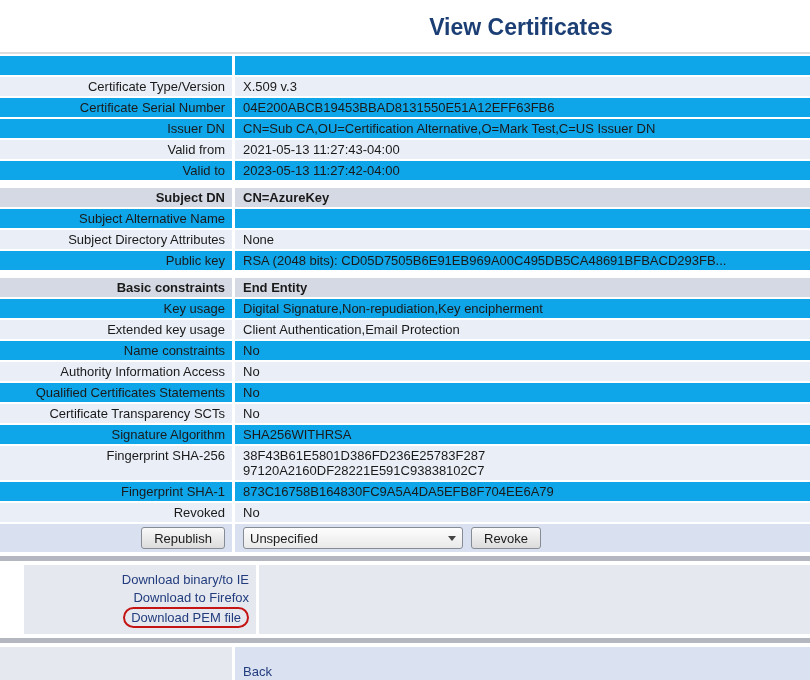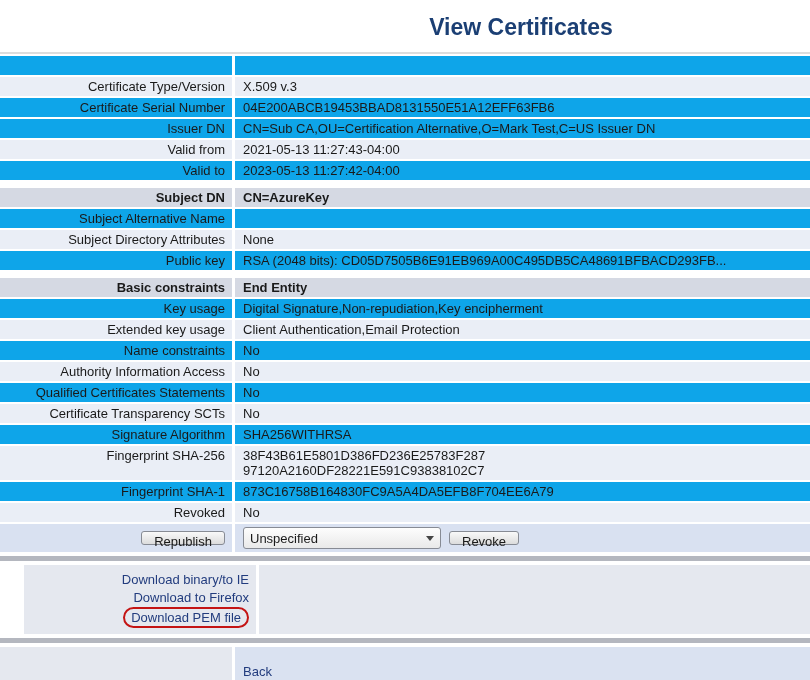--- a/index.html
+++ b/index.html
@@ -21,25 +21,25 @@
   .row.a > .cell{background:#eaeef6;}
   .row.b > .cell{background:#0ea5e9;}
   .row.h > .cell{background:#d5d9e3;font-weight:bold;}
   .blank > .cell{height:15px;}
 
   .action-row > .cell{background:#d9e1f1;padding-top:3px;padding-bottom:3px;}
   .action-left{display:flex;justify-content:flex-end;align-items:center;}
   .action-right{display:flex;align-items:center;gap:8px;}
 
   .btn{font-family:"Liberation Sans",sans-serif;font-size:13px;color:#1a1a1a;
-       padding:2px 12px;height:14px;border:1px solid #878b94;border-radius:3px;
+       padding:2px 12px;height:22px;border:1px solid #878b94;border-radius:3px;
        background:linear-gradient(#f9f9f9,#dcdcdc);cursor:pointer;}
 
   .select{display:inline-flex;justify-content:space-between;align-items:center;
-          width:198px;height:22px;box-sizing:border-box;border:1px solid #878b94;
+          width:220px;height:22px;box-sizing:border-box;border:1px solid #878b94;
           border-radius:3px;background:linear-gradient(#fdfdfd,#e9e9e9);
           padding:0 6px;font-size:13px;cursor:pointer;}
   .sel-arrow{width:0;height:0;border-left:4px solid transparent;
              border-right:4px solid transparent;border-top:5px solid #444;}
 
   .divider{height:5px;background:#b4b7bf;margin:4px 0;}
 
   .dl-grid{display:grid;grid-template-columns:232px 1fr;gap:2px 3px;padding-left:24px;}
   .dl-left{background:#e5e8ef;text-align:right;padding:5px 7px 6px 6px;}
   .dl-right{background:#e5e8ef;}

